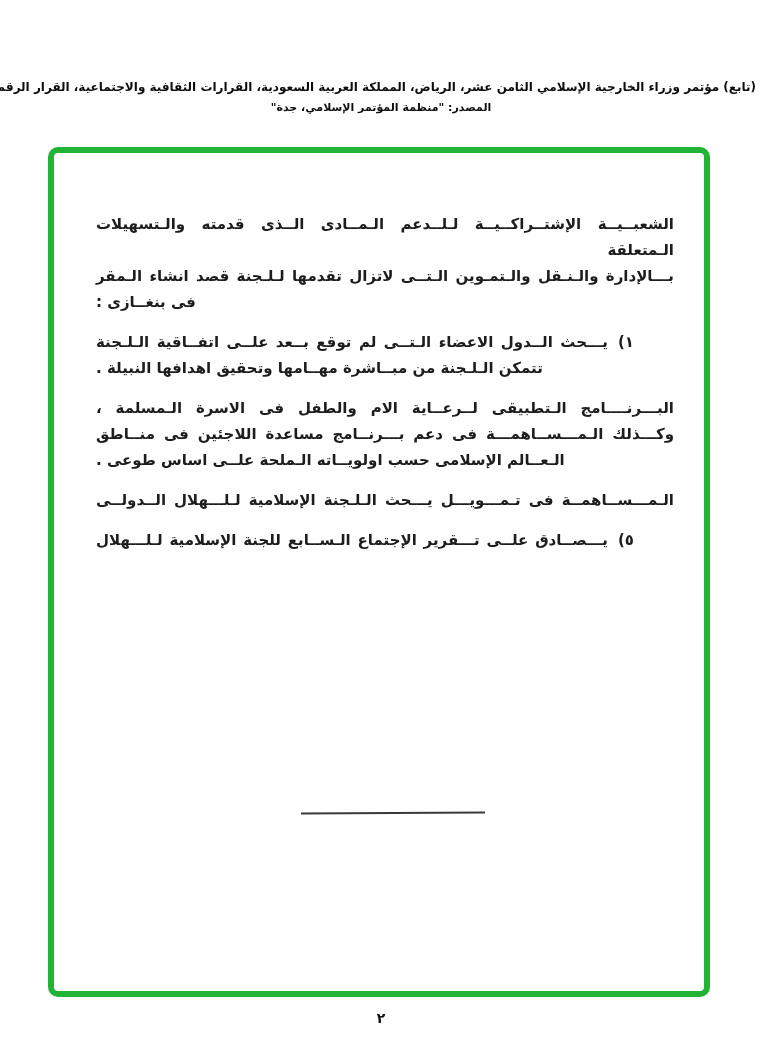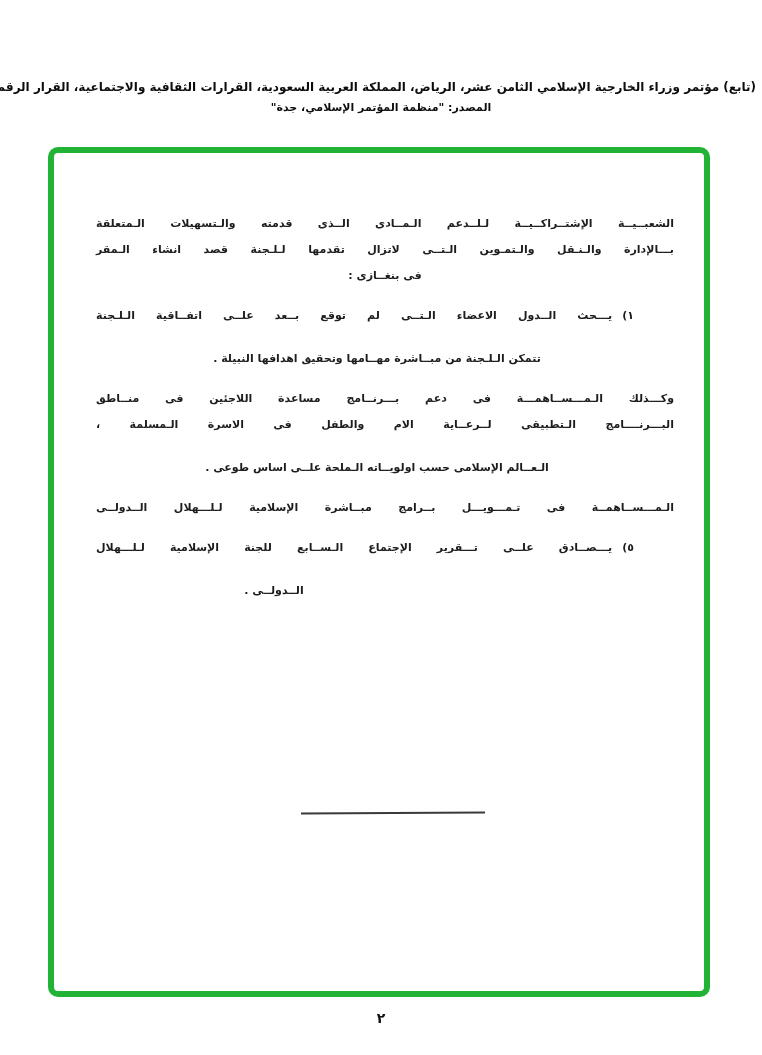--- a/index.html
+++ b/index.html
@@ -14,28 +14,28 @@
     text-align:justify;text-align-last:justify;color:#0d0d0d;
   }
   .hdr-l2{font-size:11px;font-weight:bold;text-align:center;margin-top:7px;color:#0d0d0d;}
   
   .doc-box{
     position:absolute;left:48px;top:147px;width:662px;height:850px;
     border:6px solid #20b336;border-radius:10px;box-sizing:border-box;background:#fff;
   }
   .doc-content{
     direction:rtl;padding:58px 30px 0 42px;
-    font-size:11px;font-weight:bold;line-height:26px;color:#1d1d1d;
+    font-size:15px;font-weight:bold;line-height:26px;color:#1d1d1d;
   }
   .jline{text-align:justify;text-align-last:justify;}
-  .rline{text-align:center;}
+  .rline{text-align:left;}
   .intro{margin:0;}
   .item{margin-top:14px;}
   .item .first{margin-right:40px;}
-  .item .last{text-align:center;margin-right:16px;margin-top:17px;}
+  .item .last{text-align:left;margin-right:16px;}
   .item.center-last .last{margin-right:222px;}
   .num{padding-left:10px;}
   
   .sep-line{
     position:absolute;left:247px;top:659px;width:184px;height:2px;
     background:#3a3a3a;transform:rotate(-0.35deg);
   }
   
   .page-num{
     position:absolute;top:1010px;left:0;right:0;text-align:center;
@@ -56,29 +56,28 @@
         <div class="jline">الشعبــيــة الإشتــراكــيــة لـلــدعم الـمــادى الــذى قدمته والـتسهيلات الـمتعلقة</div>
         <div class="jline">بـــالإدارة والـنـقل والـتمـوين الـتــى لاتزال تقدمها لـلـجنة قصد انشاء الـمقر</div>
         <div class="rline">فى بنغــازى :</div>
       </div>
     <div id="items-holder">
         <div class="item">
           <div class="jline first"><span class="num">١)</span>يـــحث الــدول الاعضاء الـتــى لم توقع بــعد علــى اتفــاقية الـلـجنة</div>
           <div class="last">تتمكن الـلـجنة من مبــاشرة مهــامها وتحقيق اهدافها النبيلة .</div>
         </div>
         <div class="item">
+          <div class="jline">البـــرنــــامج الـتطبيقى لــرعــاية الام والطفل فى الاسرة الـمسلمة ،</div>
           <div class="jline">وكـــذلك الـمـــســاهمـــة فى دعم بـــرنــامج مساعدة اللاجئين فى منــاطق</div>
-          <div class="jline">البـــرنــــامج الـتطبيقى لــرعــاية الام والطفل فى الاسرة الـمسلمة ،</div>
           <div class="last">الـعــالم الإسلامى حسب اولويــاته الـملحة علــى اساس طوعى .</div>
         </div>
         <div class="item">
-          <div class="jline">الـمـــســاهمــة فى تـمـــويـــل بــرامج مبــاشرة الإسلامية لـلـــهلال الــدولــى</div>
+          <div class="jline">الـمـــســاهمــة فى تـمـــويـــل يـــحث الـلـجنة الإسلامية لـلـــهلال الــدولــى</div>
         </div>
         <div class="item center-last">
           <div class="jline first"><span class="num">٥)</span>يـــصــادق علــى تـــقرير الإجتماع الـســابع للجنة الإسلامية لـلـــهلال</div>
-          <div class="last">الــدولــى .</div>
         </div>
       </div>
   </div>
   <div class="sep-line"></div>
 </div>
 
 <div class="page-num">٢</div>
 
 </body></html>

